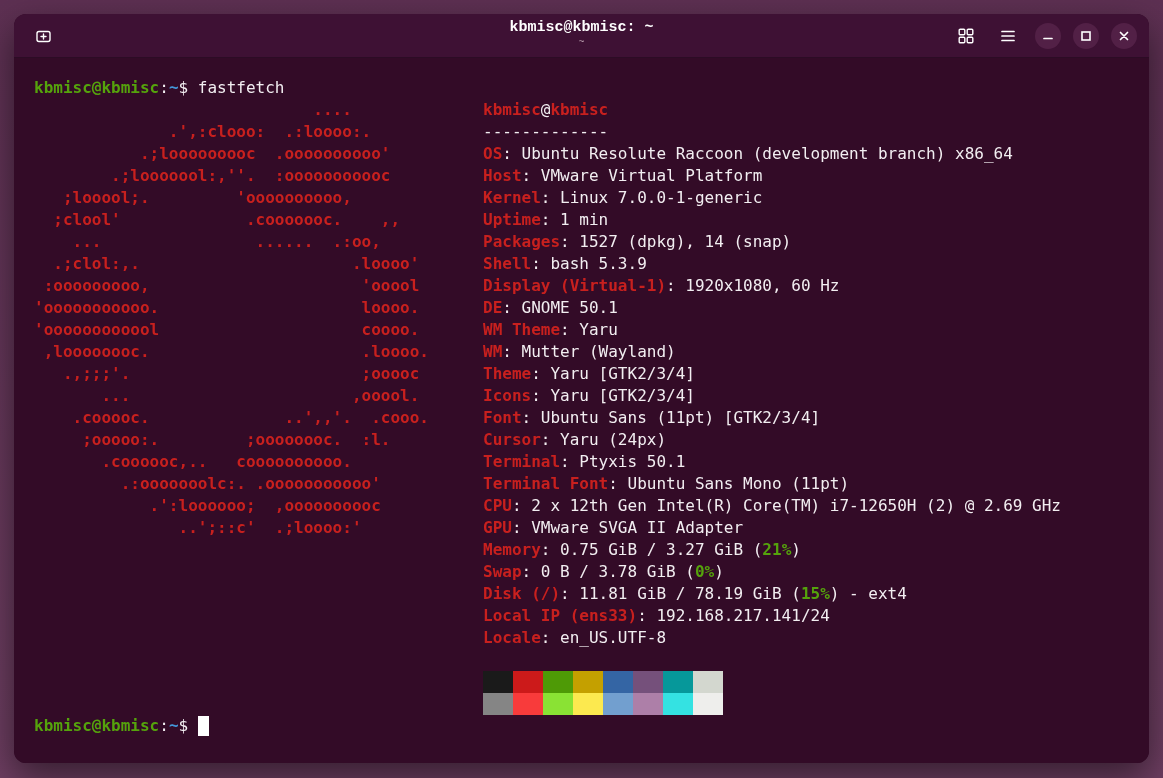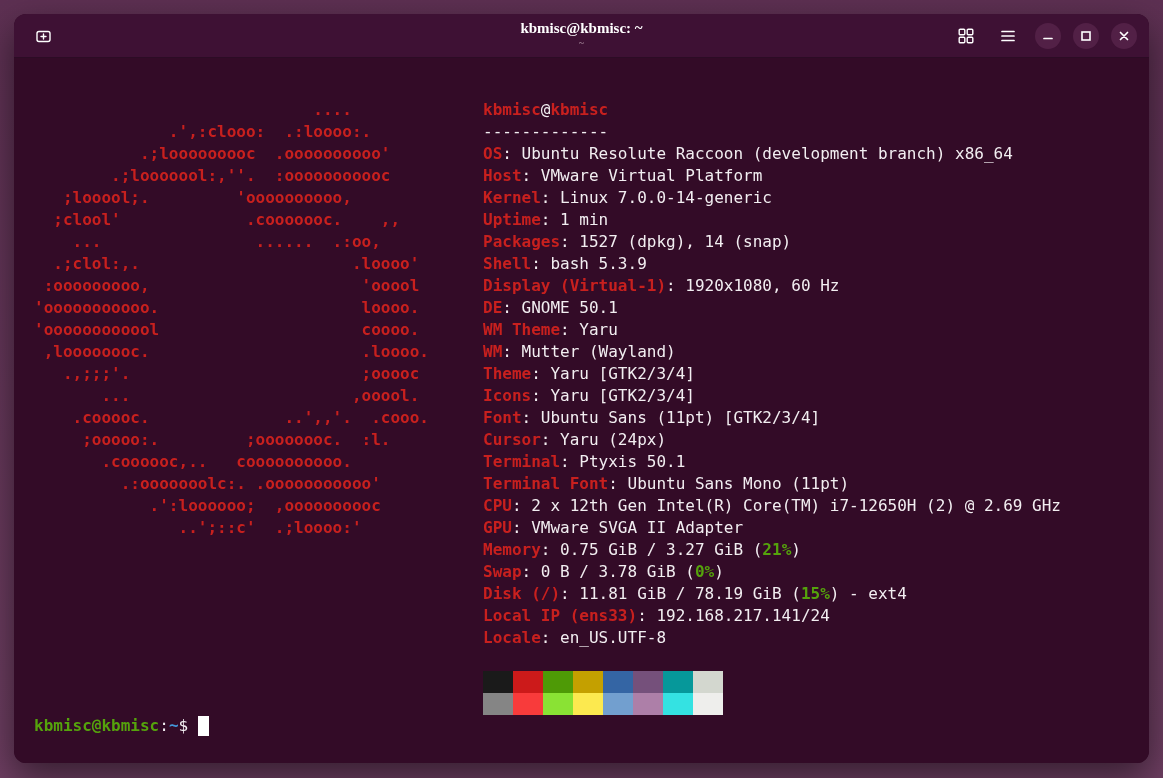--- a/index.html
+++ b/index.html
@@ -30,21 +30,21 @@
   .icon-btn{
     width:30px;height:30px;border:none;background:transparent;border-radius:7px;
     display:flex;align-items:center;justify-content:center;padding:0;cursor:pointer;
   }
   .circle-btn{
     width:26px;height:26px;border:none;border-radius:50%;background:var(--btn);
     display:flex;align-items:center;justify-content:center;padding:0;cursor:pointer;color:#fff;
   }
   .titles{
     position:absolute;left:0;right:0;top:5px;text-align:center;pointer-events:none;
-    font-family:Liberation Serif, serif;color:#fff;
+    font-family:Liberation Mono, monospace;color:#fff;
   }
   .title{font-size:15px;font-weight:700;line-height:18px;}
   .subtitle{font-size:10px;line-height:12px;color:var(--subtitle);}
   .term{
     position:absolute;left:0;top:45px;right:0;bottom:0;background:var(--bg);
     font-size:16px;line-height:22px;color:var(--fg);
   }
   .tline{height:22px;white-space:pre;}
   .prompt1{position:absolute;left:20px;top:18px;white-space:pre;}
   .art{
@@ -123,20 +123,21 @@
           <svg width="12" height="12" viewBox="0 0 12 12">
             <path d="M2.5 2.5 L9.5 9.5 M9.5 2.5 L2.5 9.5" stroke="#ffffff" stroke-width="1.7" stroke-linecap="round"></path>
           </svg>
         </span>
       </button>
     </div>
   </div>
 
   <div class="term">
 
+    <div class="prompt1 tline"><span class="c-green">kbmisc@kbmisc</span><span class="c-w">:</span><span class="c-blue">~</span><span class="c-w">$</span><span class="c-w"> fastfetch</span></div>
 
     <pre class="art">                             ....
               .',:clooo:  .:loooo:.
            .;looooooooc  .oooooooooo'
         .;looooool:,''.  :ooooooooooc
    ;looool;.         'oooooooooo,
   ;clool'             .cooooooc.    ,,
     ...                ......  .:oo,
   .;clol:,.                      .loooo'
  :ooooooooo,                      'ooool
@@ -150,21 +151,21 @@
        .coooooc,..   coooooooooo.
          .:ooooooolc:. .ooooooooooo'
             .':loooooo;  ,oooooooooc
                ..';::c'  .;loooo:'</pre>
 
     <div class="info">
         <div class="tline"><span class="c-red">kbmisc</span><span class="c-w">@</span><span class="c-red">kbmisc</span></div>
         <div class="tline"><span class="c-w">-------------</span></div>
         <div class="tline"><span class="c-red">OS</span><span class="c-w">: </span><span class="c-w">Ubuntu Resolute Raccoon (development branch) x86_64</span></div>
         <div class="tline"><span class="c-red">Host</span><span class="c-w">: </span><span class="c-w">VMware Virtual Platform</span></div>
-        <div class="tline"><span class="c-red">Kernel</span><span class="c-w">: </span><span class="c-w">Linux 7.0.0-14-generic</span></div>
+        <div class="tline"><span class="c-red">Kernel</span><span class="c-w">: </span><span class="c-w">Linux 7.0.0-1-generic</span></div>
         <div class="tline"><span class="c-red">Uptime</span><span class="c-w">: </span><span class="c-w">1 min</span></div>
         <div class="tline"><span class="c-red">Packages</span><span class="c-w">: </span><span class="c-w">1527 (dpkg), 14 (snap)</span></div>
         <div class="tline"><span class="c-red">Shell</span><span class="c-w">: </span><span class="c-w">bash 5.3.9</span></div>
         <div class="tline"><span class="c-red">Display (Virtual-1)</span><span class="c-w">: </span><span class="c-w">1920x1080, 60 Hz</span></div>
         <div class="tline"><span class="c-red">DE</span><span class="c-w">: </span><span class="c-w">GNOME 50.1</span></div>
         <div class="tline"><span class="c-red">WM Theme</span><span class="c-w">: </span><span class="c-w">Yaru</span></div>
         <div class="tline"><span class="c-red">WM</span><span class="c-w">: </span><span class="c-w">Mutter (Wayland)</span></div>
         <div class="tline"><span class="c-red">Theme</span><span class="c-w">: </span><span class="c-w">Yaru [GTK2/3/4]</span></div>
         <div class="tline"><span class="c-red">Icons</span><span class="c-w">: </span><span class="c-w">Yaru [GTK2/3/4]</span></div>
         <div class="tline"><span class="c-red">Font</span><span class="c-w">: </span><span class="c-w">Ubuntu Sans (11pt) [GTK2/3/4]</span></div>

